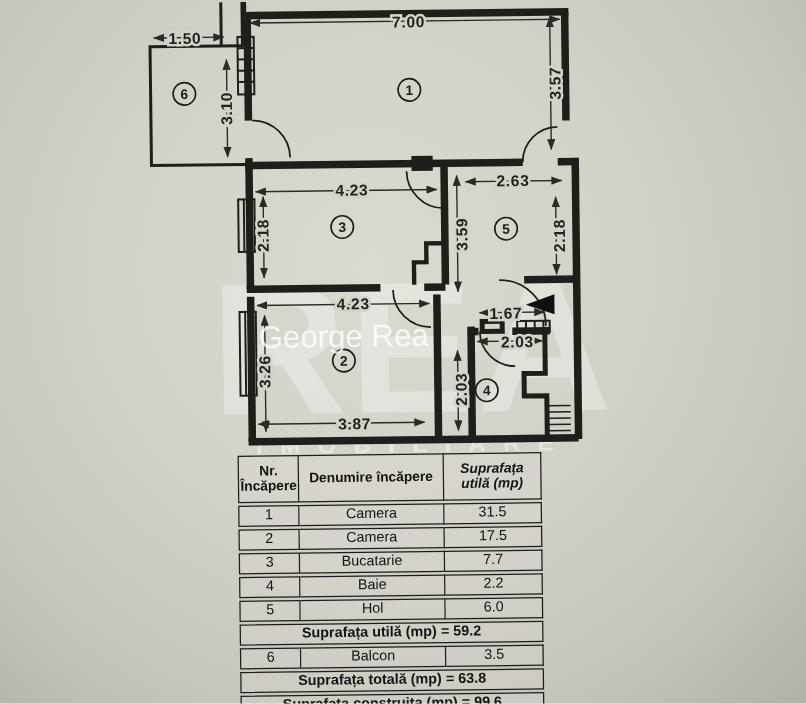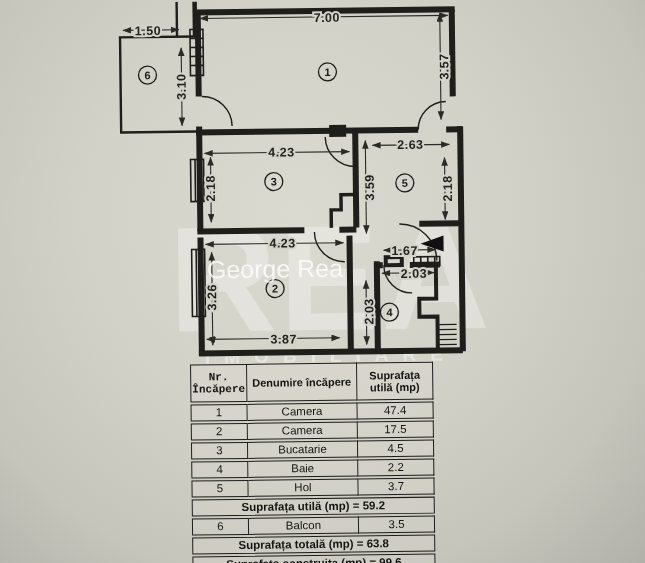--- a/index.html
+++ b/index.html
@@ -23,21 +23,21 @@
   }
   .areas td{
     border:1.6px solid #1d1d1b;border-left:none;
     text-align:center;vertical-align:middle;padding:1px 2px;
     background:rgba(222,221,212,0.25);
   }
   .areas td:first-child{border-left:1.6px solid #1d1d1b;}
   .areas .hdr td{font-size:11px;font-weight:bold;padding:3px 1px;height:30px;}
   .areas .body td{height:13px;}
   .areas .merged td{font-size:11.5px;font-weight:bold;height:13px;}
-  .c1{width:39px;font-family:Liberation Mono, monospace;}.c2{width:120px;}.c3{width:78px;}
+  .c1{width:39px;}.c2{width:120px;}.c3{width:78px;font-style:italic;}
 </style>
 </head>
 <body>
 
 <div id="stage">
 <div id="tilt">
 
 <svg width="645" height="563" viewBox="0 0 645 563">
   <defs>
     <marker id="arrE" markerWidth="9" markerHeight="8" refX="7.5" refY="3" orient="auto">
@@ -185,41 +185,41 @@
 <table class="areas">
   <tbody>
           <tr class="hdr">
     <td class="c1">Nr. Încăpere</td>
     <td class="c2">Denumire încăpere</td>
     <td class="c3">Suprafața utilă (mp)</td>
   </tr>
   <tr class="body">
     <td>1</td>
     <td>Camera</td>
-    <td>47.4</td>
+    <td>31.5</td>
   </tr>
   <tr class="body">
     <td>2</td>
     <td>Camera</td>
     <td>17.5</td>
   </tr>
   <tr class="body">
     <td>3</td>
     <td>Bucatarie</td>
-    <td>4.5</td>
+    <td>7.7</td>
   </tr>
   <tr class="body">
     <td>4</td>
     <td>Baie</td>
     <td>2.2</td>
   </tr>
   <tr class="body">
     <td>5</td>
     <td>Hol</td>
-    <td>3.7</td>
+    <td>6.0</td>
   </tr>
   <tr class="merged">
     <td colspan="3">Suprafața utilă (mp) = 59.2</td>
   </tr>
   <tr class="body">
     <td>6</td>
     <td>Balcon</td>
     <td>3.5</td>
   </tr>
   <tr class="merged">

